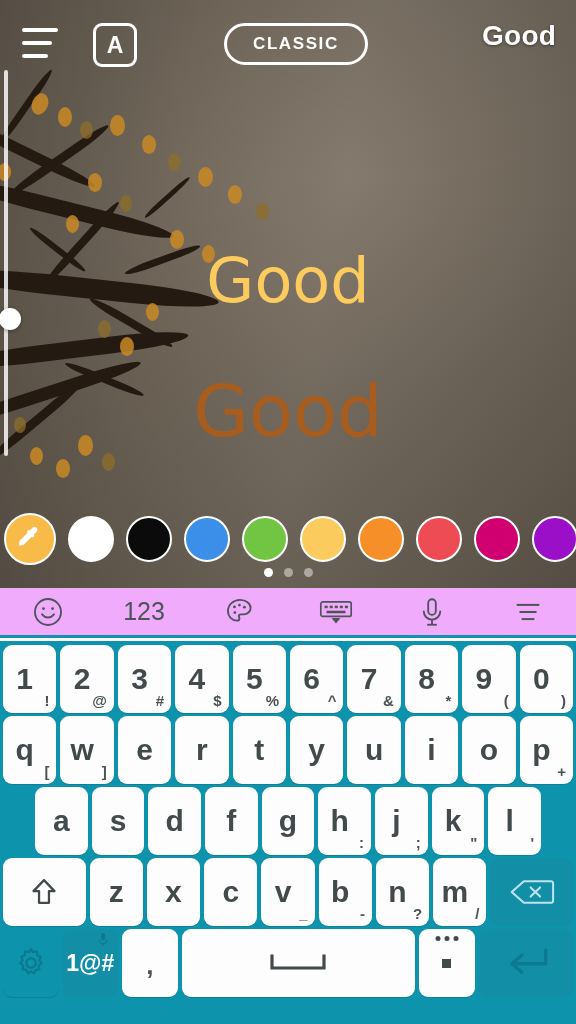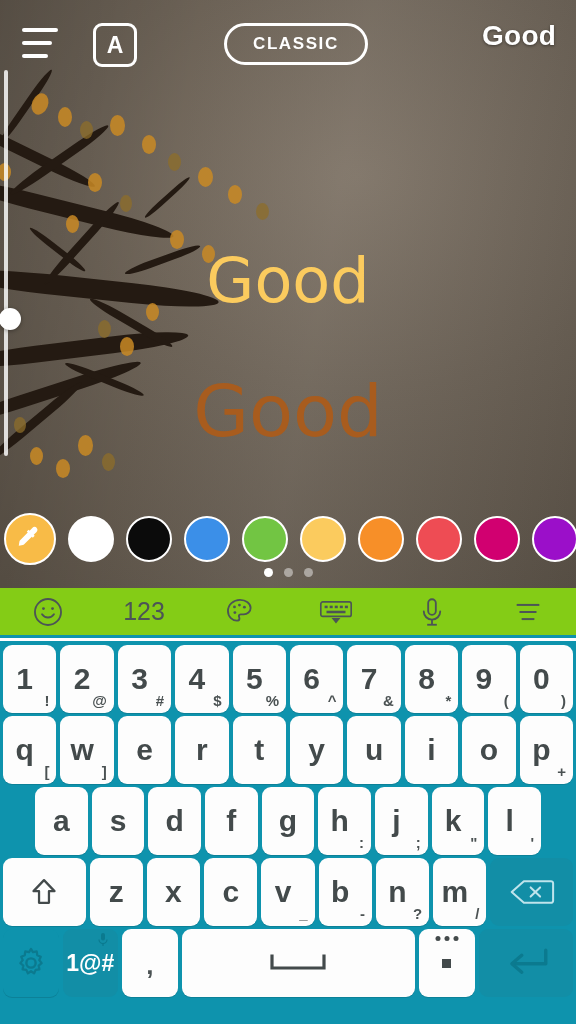--- a/index.html
+++ b/index.html
@@ -108,21 +108,21 @@
   .pagedots {
     position: absolute; left: 0; top: 568px; width: 576px;
     display: flex; justify-content: center; gap: 11px; z-index: 38;
   }
   .pagedots i { width: 9px; height: 9px; border-radius: 50%; background: rgba(255,255,255,.45); }
   .pagedots i.active { background: #fff; }
 
   
   .kbtoolbar {
     position: absolute; left: 0; top: 588px; width: 576px; height: 50px;
-    background: #84cc16; display: flex; align-items: flex-start;
+    background: #f0abfc; display: flex; align-items: flex-start;
     border-bottom: 3px solid #0e93ad;
   }
   .kbt-item {
     flex: 1; display: flex; align-items: center; justify-content: center;
     height: 100%; color: #4c5456;
   }
   .kbt-123 { font-size: 25px; color: #4c5456; font-weight: normal; }
 
   
   .keyboard {

